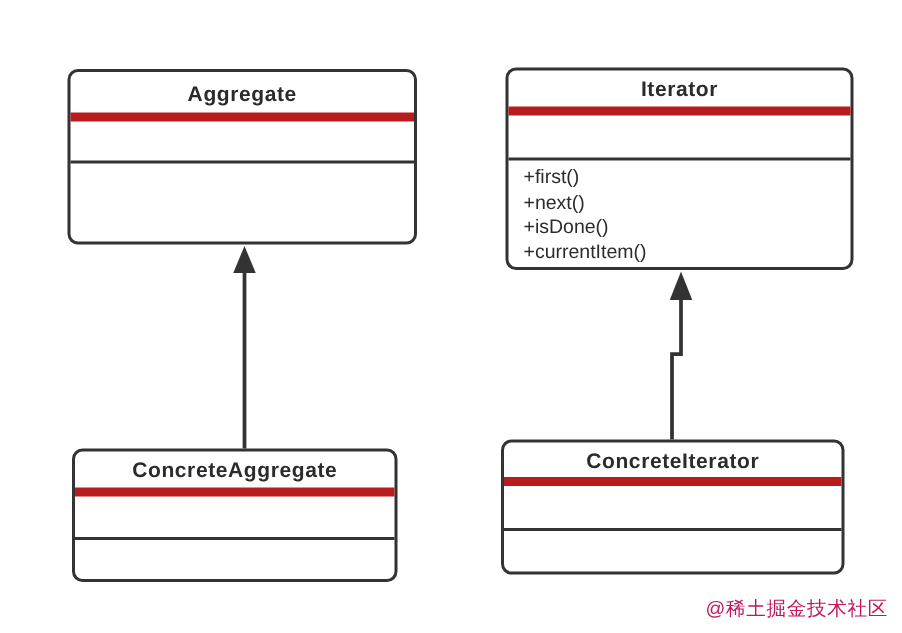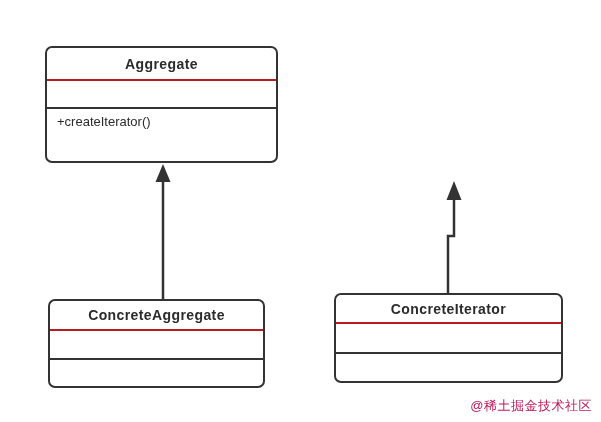--- a/index.html
+++ b/index.html
@@ -19,21 +19,21 @@
     position: absolute;
     box-sizing: border-box;
     border: 2px solid #333333;
     border-radius: 7px;
     background: #ffffff;
     display: flex;
     flex-direction: column;
   }
   .uml-title {
     box-sizing: border-box;
-    border-bottom: 2px solid #b91c1c;
+    border-bottom: 6px solid #b91c1c;
     display: flex;
     align-items: center;
     justify-content: center;
     font-weight: bold;
     font-size: 14px;
     letter-spacing: 0.4px;
     color: #2b2b2b;
   }
   .uml-attrs {
     box-sizing: border-box;
@@ -77,25 +77,32 @@
     </g>
     <g>
       <polyline points="448,293 448,236 454,236 454,197" fill="none" stroke="#333333" stroke-width="2.5"></polyline>
       <polygon points="454,181 446.5,200 461.5,200" fill="#333333"></polygon>
     </g>
   </svg>
 
   <div class="uml-class" style="left:45px; top:46px; width:233px; height:117px;">
     <div class="uml-title" style="height:33px;">Aggregate</div>
     <div class="uml-attrs" style="height:28px;"></div>
-    <div class="uml-methods">
-      <div class="uml-method">+createIterator()</div>
+  </div>
+
+  <div class="uml-class" style="left:337px; top:45px; width:232px; height:135px;">
+    <div class="uml-title" style="height:30px;">Iterator</div>
+    <div class="uml-attrs" style="height:30px;"></div>
+    <div class="uml-methods" style="padding-top:3px;">
+      <div class="uml-method">+first()</div>
+      <div class="uml-method">+next()</div>
+      <div class="uml-method">+isDone()</div>
+      <div class="uml-method">+currentItem()</div>
     </div>
   </div>
-
 
   <div class="uml-class" style="left:48px; top:299px; width:217px; height:89px;">
     <div class="uml-title" style="height:30px;">ConcreteAggregate</div>
     <div class="uml-attrs" style="height:29px;"></div>
     <div class="uml-methods"></div>
   </div>
 
   <div class="uml-class" style="left:334px; top:293px; width:229px; height:90px;">
     <div class="uml-title" style="height:29px;">ConcreteIterator</div>
     <div class="uml-attrs" style="height:30px;"></div>

